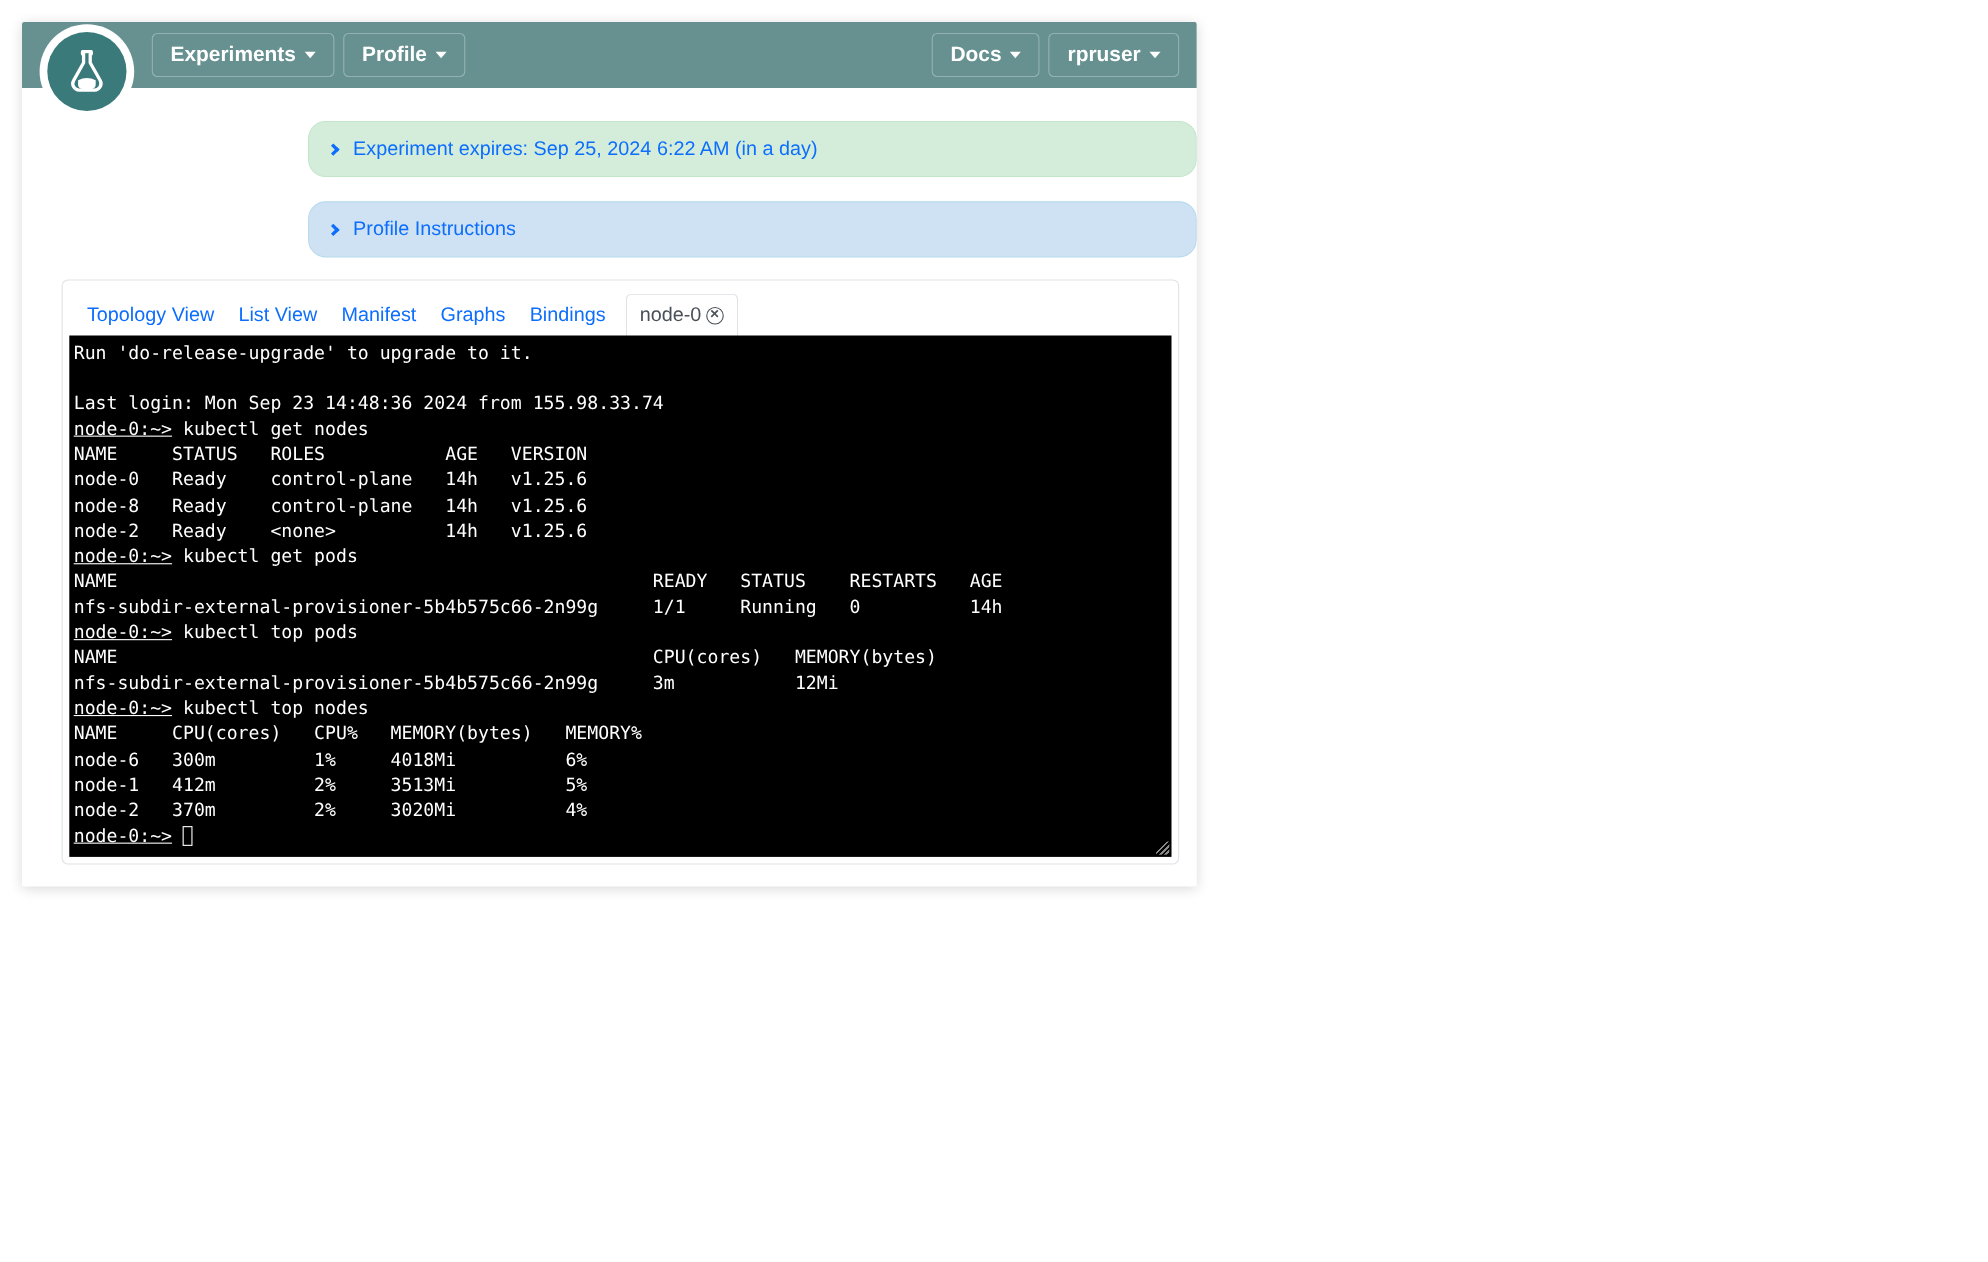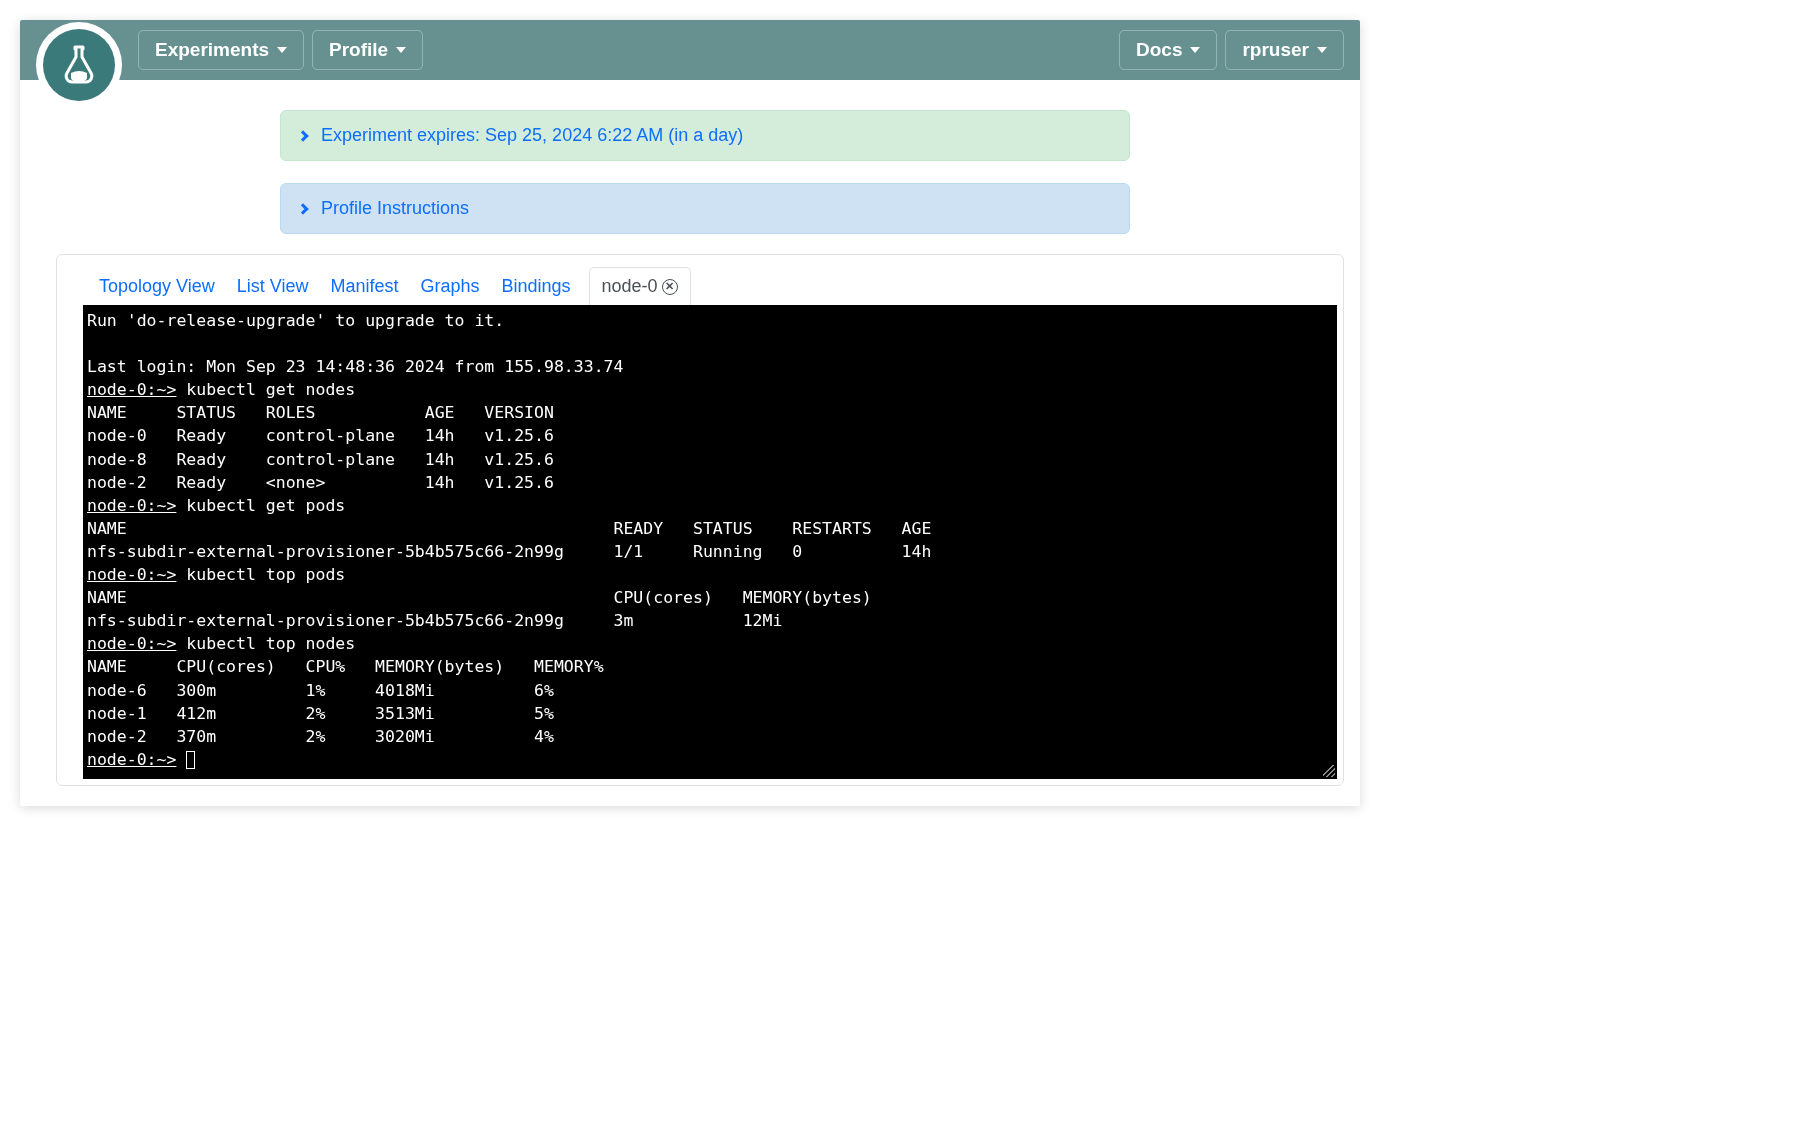--- a/index.html
+++ b/index.html
@@ -2,21 +2,21 @@
 <html><head>
 <meta charset="utf-8">
 <style>
 * { box-sizing: border-box; margin: 0; padding: 0; }
 body {
   font-family: -apple-system, BlinkMacSystemFont, "Segoe UI", Helvetica, Arial, sans-serif;
   background: #fff;
   padding: 20px;
 }
 .frame {
-  width: 1340px;
+  width: 1068px;
   background: #fff;
   box-shadow: 0 2px 12px rgba(0,0,0,0.15);
   border-radius: 2px;
   overflow: hidden;
   padding-bottom: 20px;
 }
 .navbar {
   background: #679191;
   height: 60px;
   display: flex;
@@ -71,21 +71,21 @@
 }
 .nav-spacer { flex: 1; }
 .alerts {
   max-width: 850px;
   margin: 30px 0 16px 260px;
   display: flex;
   flex-direction: column;
   gap: 22px;
 }
 .alert {
-  border-radius: 6px;
+  border-radius: 16px;
   padding: 14px 18px;
   font-size: 18px;
   display: flex;
   align-items: center;
   gap: 10px;
   cursor: pointer;
 }
 .alert-success {
   background: #d4edda;
   border: 1px solid #c3e6cb;
@@ -101,21 +101,20 @@
   width: 8px; height: 8px;
   border-top: 3px solid #0d6efd;
   border-right: 3px solid #0d6efd;
   transform: rotate(45deg);
   margin-right: 4px;
 }
 .main-card {
   border: 1px solid #dee2e6;
   border-radius: 6px;
   margin: 20px 16px 0 36px;
-  padding-left: 20px;
 }
 .tabs {
   display: flex;
   padding: 12px 18px 0 18px;
   gap: 14px;
   align-items: flex-end;
 }
 .tab {
   font-size: 18px;
   color: #0d6efd;

